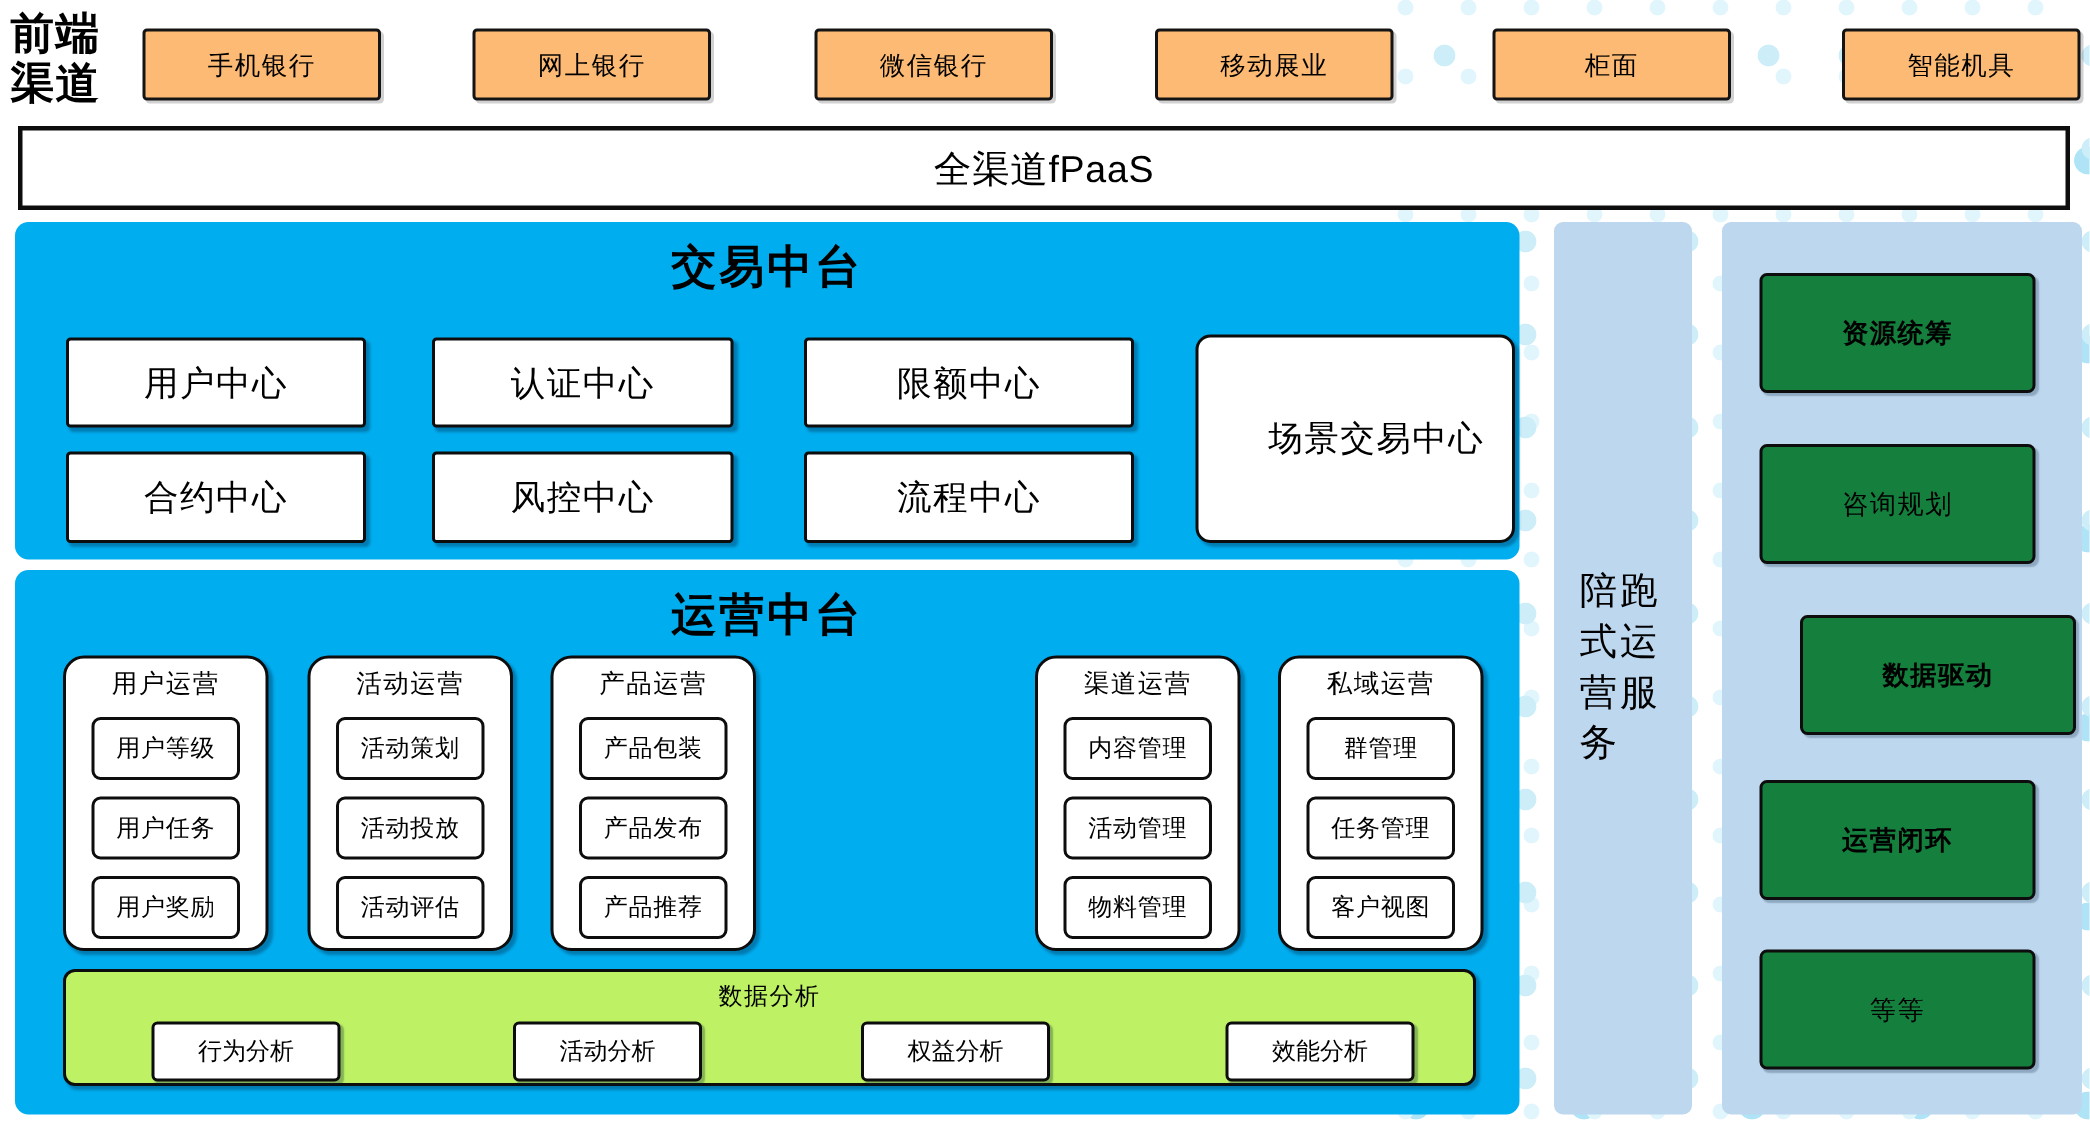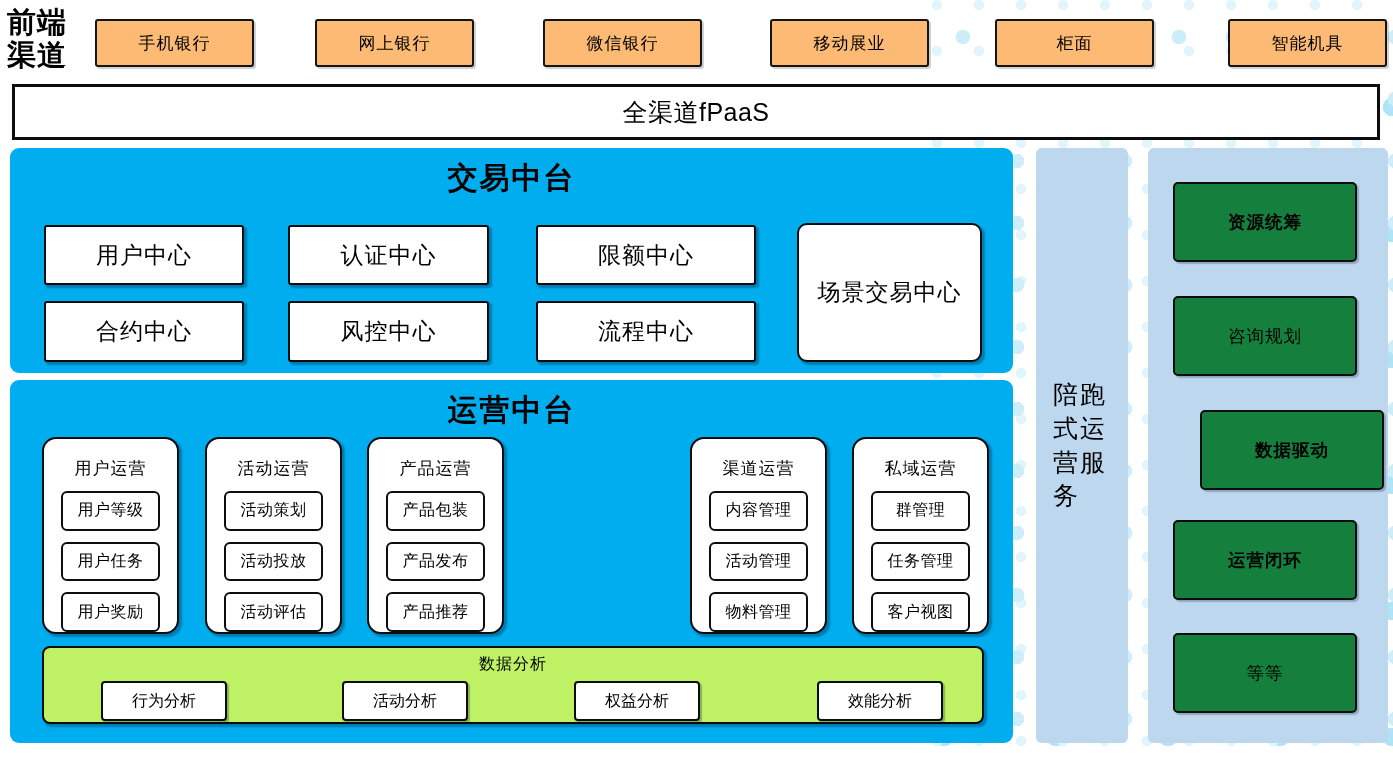--- a/index.html
+++ b/index.html
@@ -43,28 +43,28 @@
   .panel.ops{top:380px;height:363px;}
   .panel-title{
     text-align:center;font-size:30px;font-weight:bold;padding-top:10px;letter-spacing:2px;
   }
   .wbox{
     position:absolute;background:#fff;border:2px solid #0d0d0d;border-radius:3px;
     box-shadow:2.5px 2.5px 2px rgba(0,30,60,0.35);
     display:flex;align-items:center;justify-content:center;
     font-size:23px;letter-spacing:1px;
   }
-  .wbox.scenario{border-radius:10px;}
+  .wbox.scenario{border-radius:10px;padding-left:28px;}
   .col{
     position:absolute;top:57px;width:133px;height:193px;
     background:#fff;border:2.5px solid #0d0d0d;border-radius:14px;
     box-shadow:2.5px 2.5px 2px rgba(0,30,60,0.35);
     display:flex;flex-direction:column;align-items:center;
   }
-  .col-h{font-size:17px;padding-top:18px;letter-spacing:1px;}
+  .col-h{font-size:17px;padding-top:5px;letter-spacing:1px;}
   .col-item{
     width:95px;height:38px;margin-top:11px;
     background:#fff;border:2px solid #0d0d0d;border-radius:6px;
     display:flex;align-items:center;justify-content:center;
     font-size:16px;letter-spacing:0.5px;
   }
   .da{
     position:absolute;left:32px;top:266px;width:938px;height:74px;
     background:#bef264;border:2.5px solid #0d0d0d;border-radius:8px;
     box-shadow:2.5px 2.5px 2px rgba(0,30,60,0.35);

